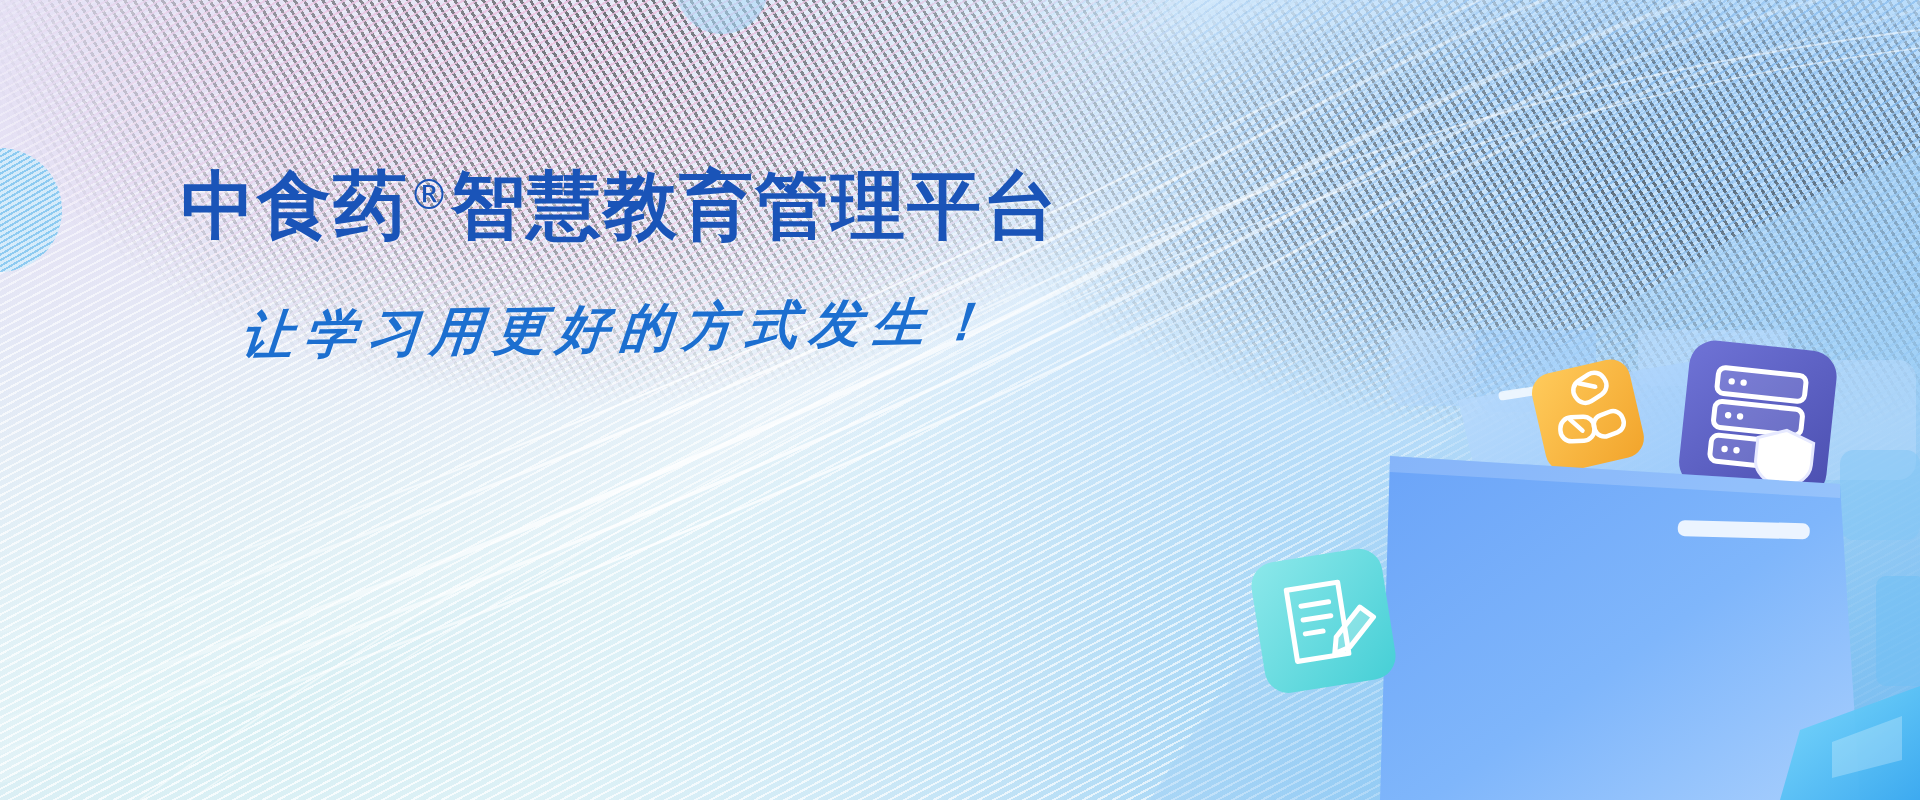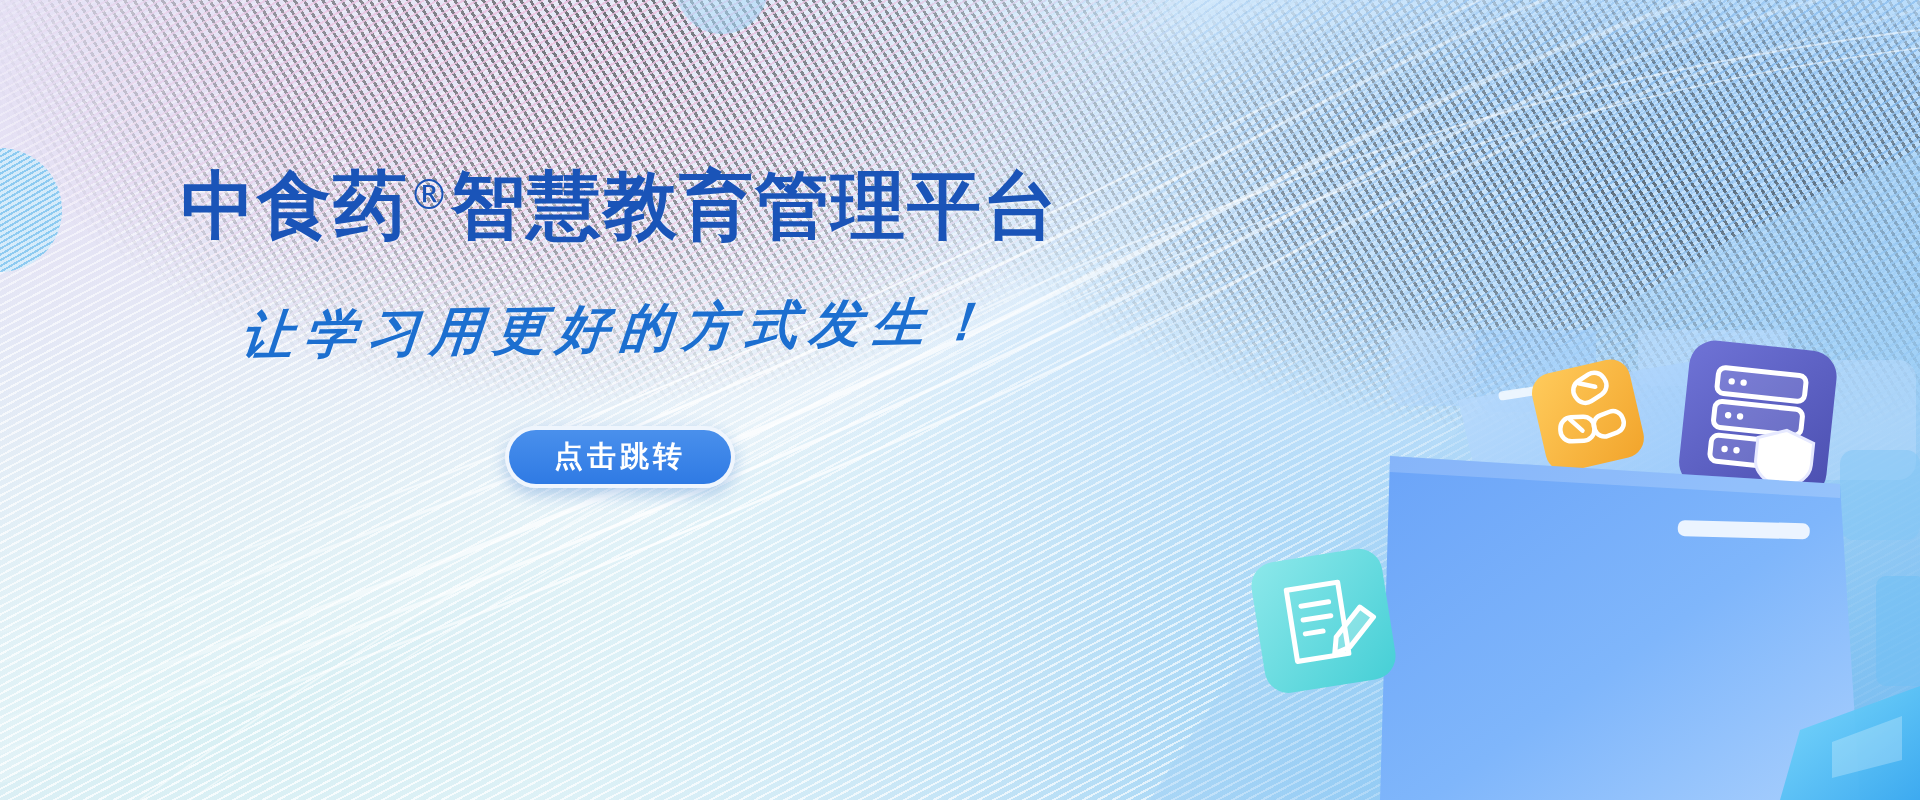--- a/index.html
+++ b/index.html
@@ -202,23 +202,20 @@
     </svg>
   </div>
 
   <div class="content">
     <div class="title">
       <span>中食药</span><span class="reg">®</span><span>智慧教育管理平台</span>
     </div>
 
     <div class="subtitle">让学习用更好的方式发生！</div>
 
-    <div class="cta-wrap">
-      <div class="cta">点击跳转</div>
-    </div>
   </div>
 
   <div class="illus">
     <svg viewBox="0 0 680 470" xmlns="http://www.w3.org/2000/svg">
       <defs>
         <linearGradient id="panelG" x1="0" y1="0" x2="1" y2="1">
           <stop offset="0%" stop-color="#6ba4f8"></stop>
           <stop offset="55%" stop-color="#7fb6fb"></stop>
           <stop offset="100%" stop-color="#a8cffd"></stop>
         </linearGradient>

